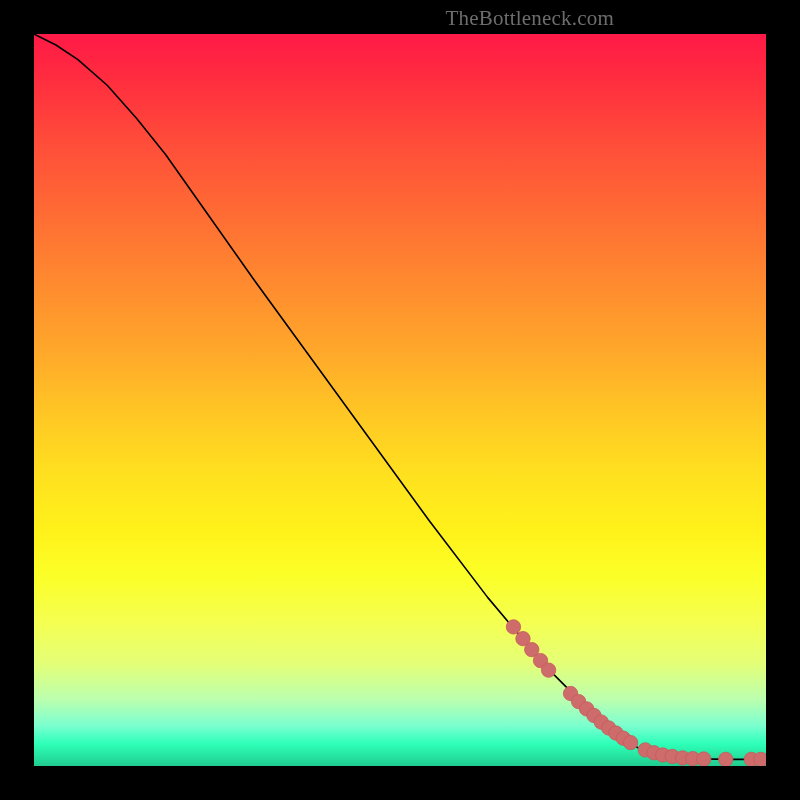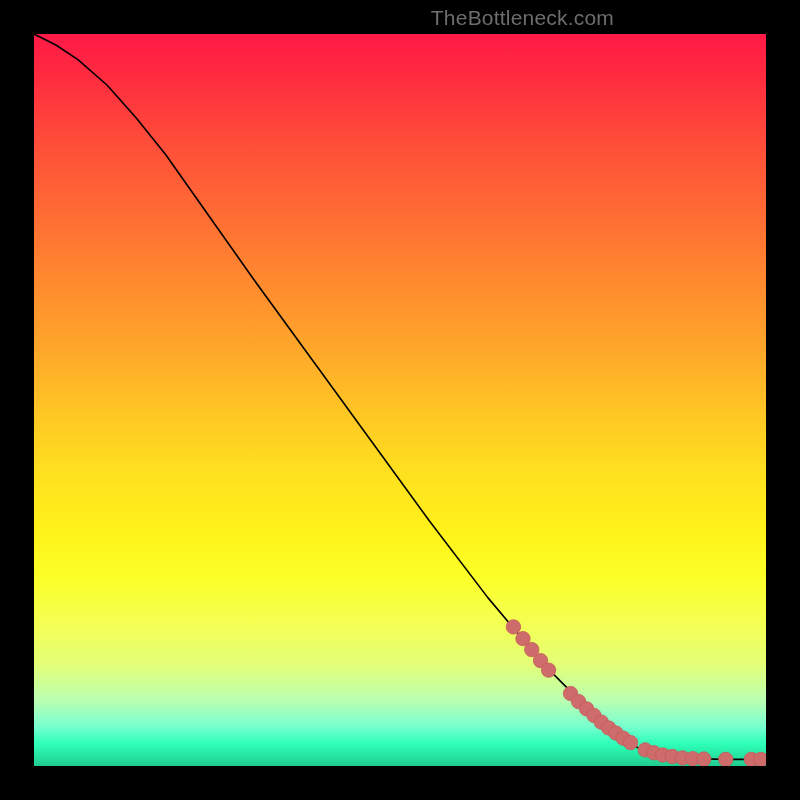--- a/index.html
+++ b/index.html
@@ -9,20 +9,21 @@
     height: 800px;
     background: #000;
     overflow: hidden;
     font-family: -apple-system, BlinkMacSystemFont, "Segoe UI", Arial, sans-serif;
   }
   .stage {
     position: relative;
     width: 644px;
     height: 800px;
     background: #000;
+    font-family: Liberation Serif, serif;
   }
   .plot {
     position: absolute;
     left: 34px;
     top: 34px;
     width: 732px;
     height: 732px;
   }
   .gradient {
     position: absolute;

